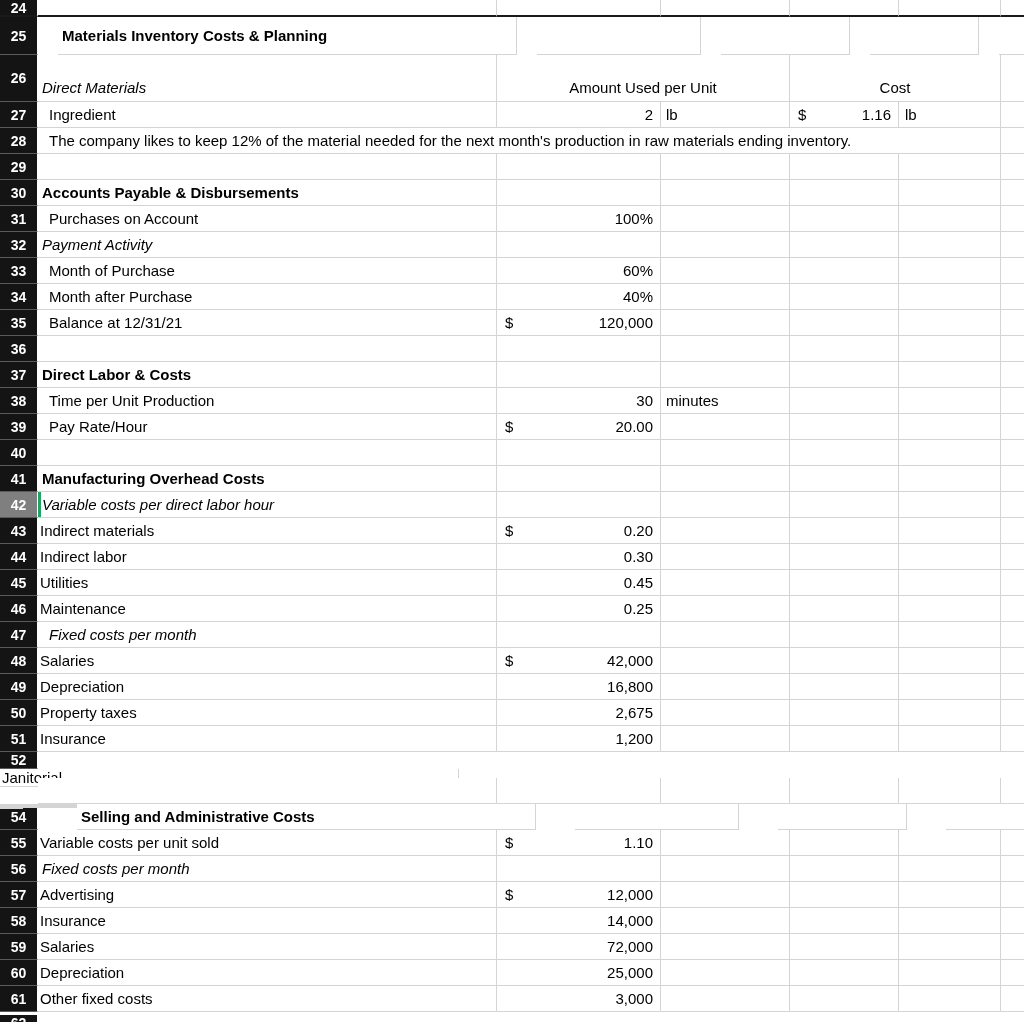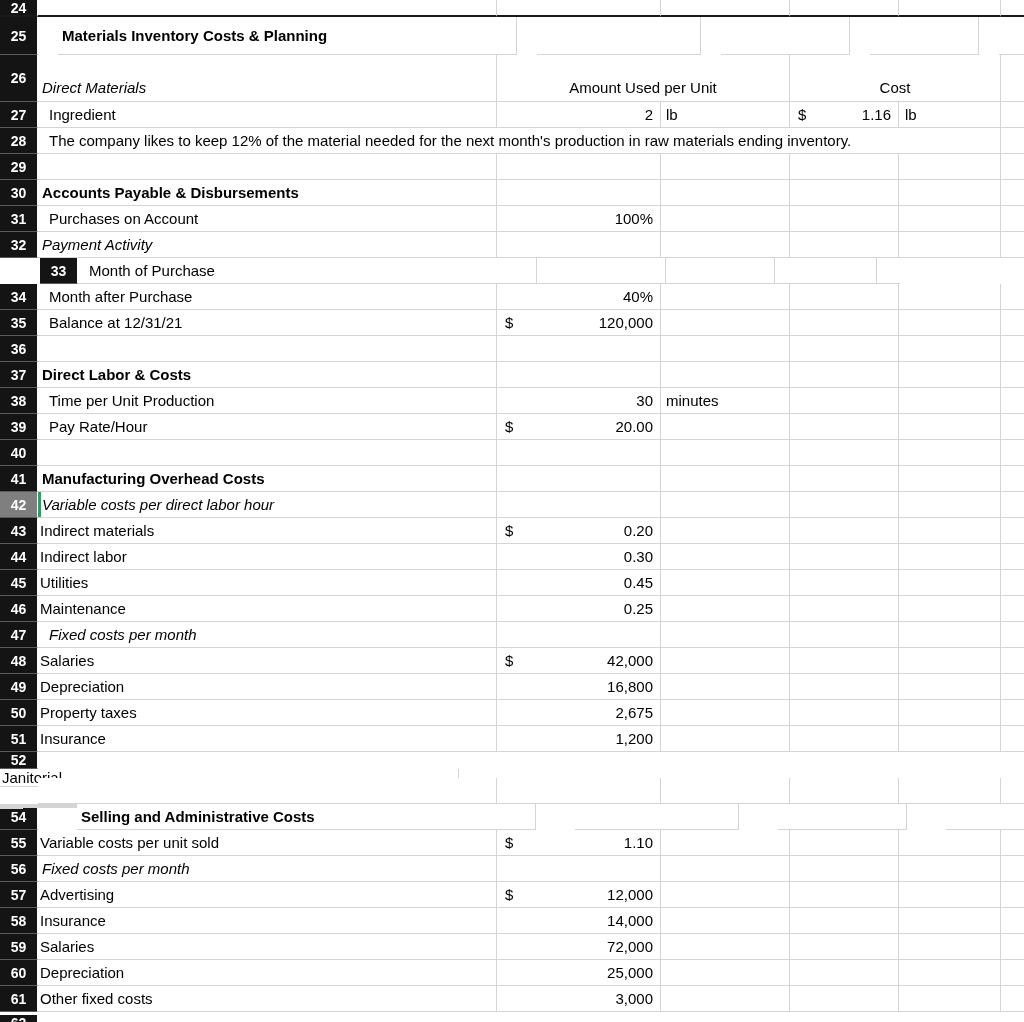--- a/index.html
+++ b/index.html
@@ -156,24 +156,27 @@
       <div class="rownum">32</div>
       <div class="cell col-a italic ind0">
         <span>Payment Activity</span>
       </div>
       <div class="cell col-c"></div>
       <div class="cell col-d"></div>
       <div class="cell col-e"></div>
       <div class="cell col-f"></div>
       <div class="cell col-g"></div>
     </div>
-    <div class="row" style="height: 26px; padding-left: 40px;">
+    <div class="row" style="height: 26px;">
       <div class="rownum">33</div>
       <div class="cell col-a ind1">
         <span>Month of Purchase</span>
+      </div>
+      <div class="cell col-c">
+        <span class="amt">60%</span>
       </div>
       <div class="cell col-d"></div>
       <div class="cell col-e"></div>
       <div class="cell col-f"></div>
       <div class="cell col-g"></div>
     </div>
     <div class="row" style="height: 26px;">
       <div class="rownum">34</div>
       <div class="cell col-a ind1">
         <span>Month after Purchase</span>

